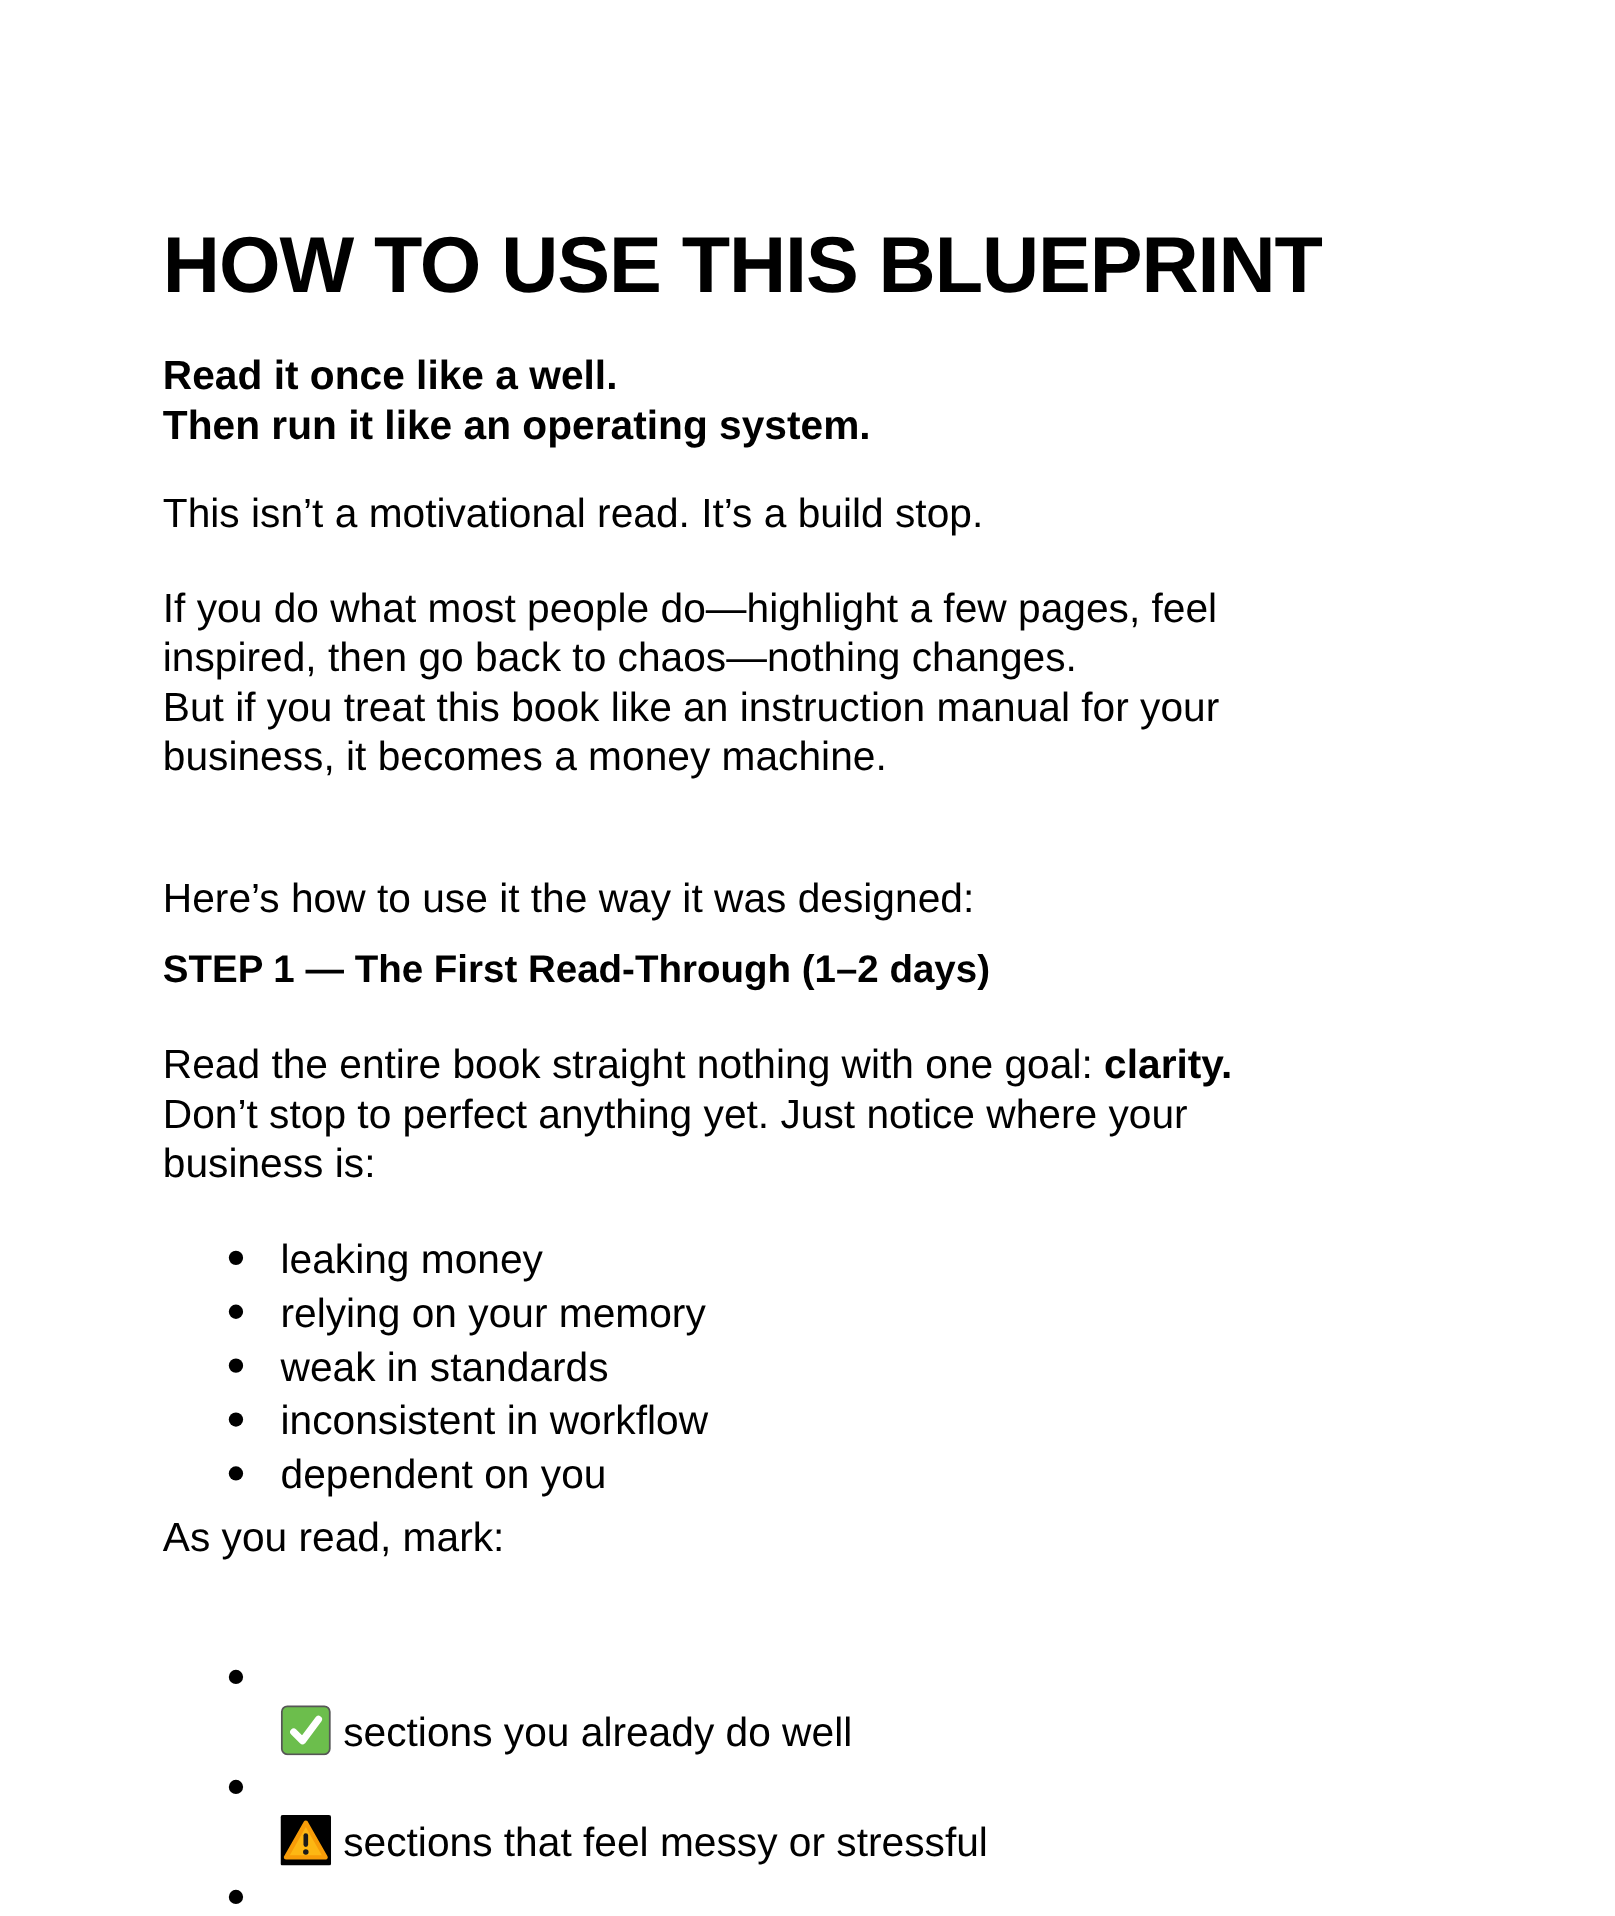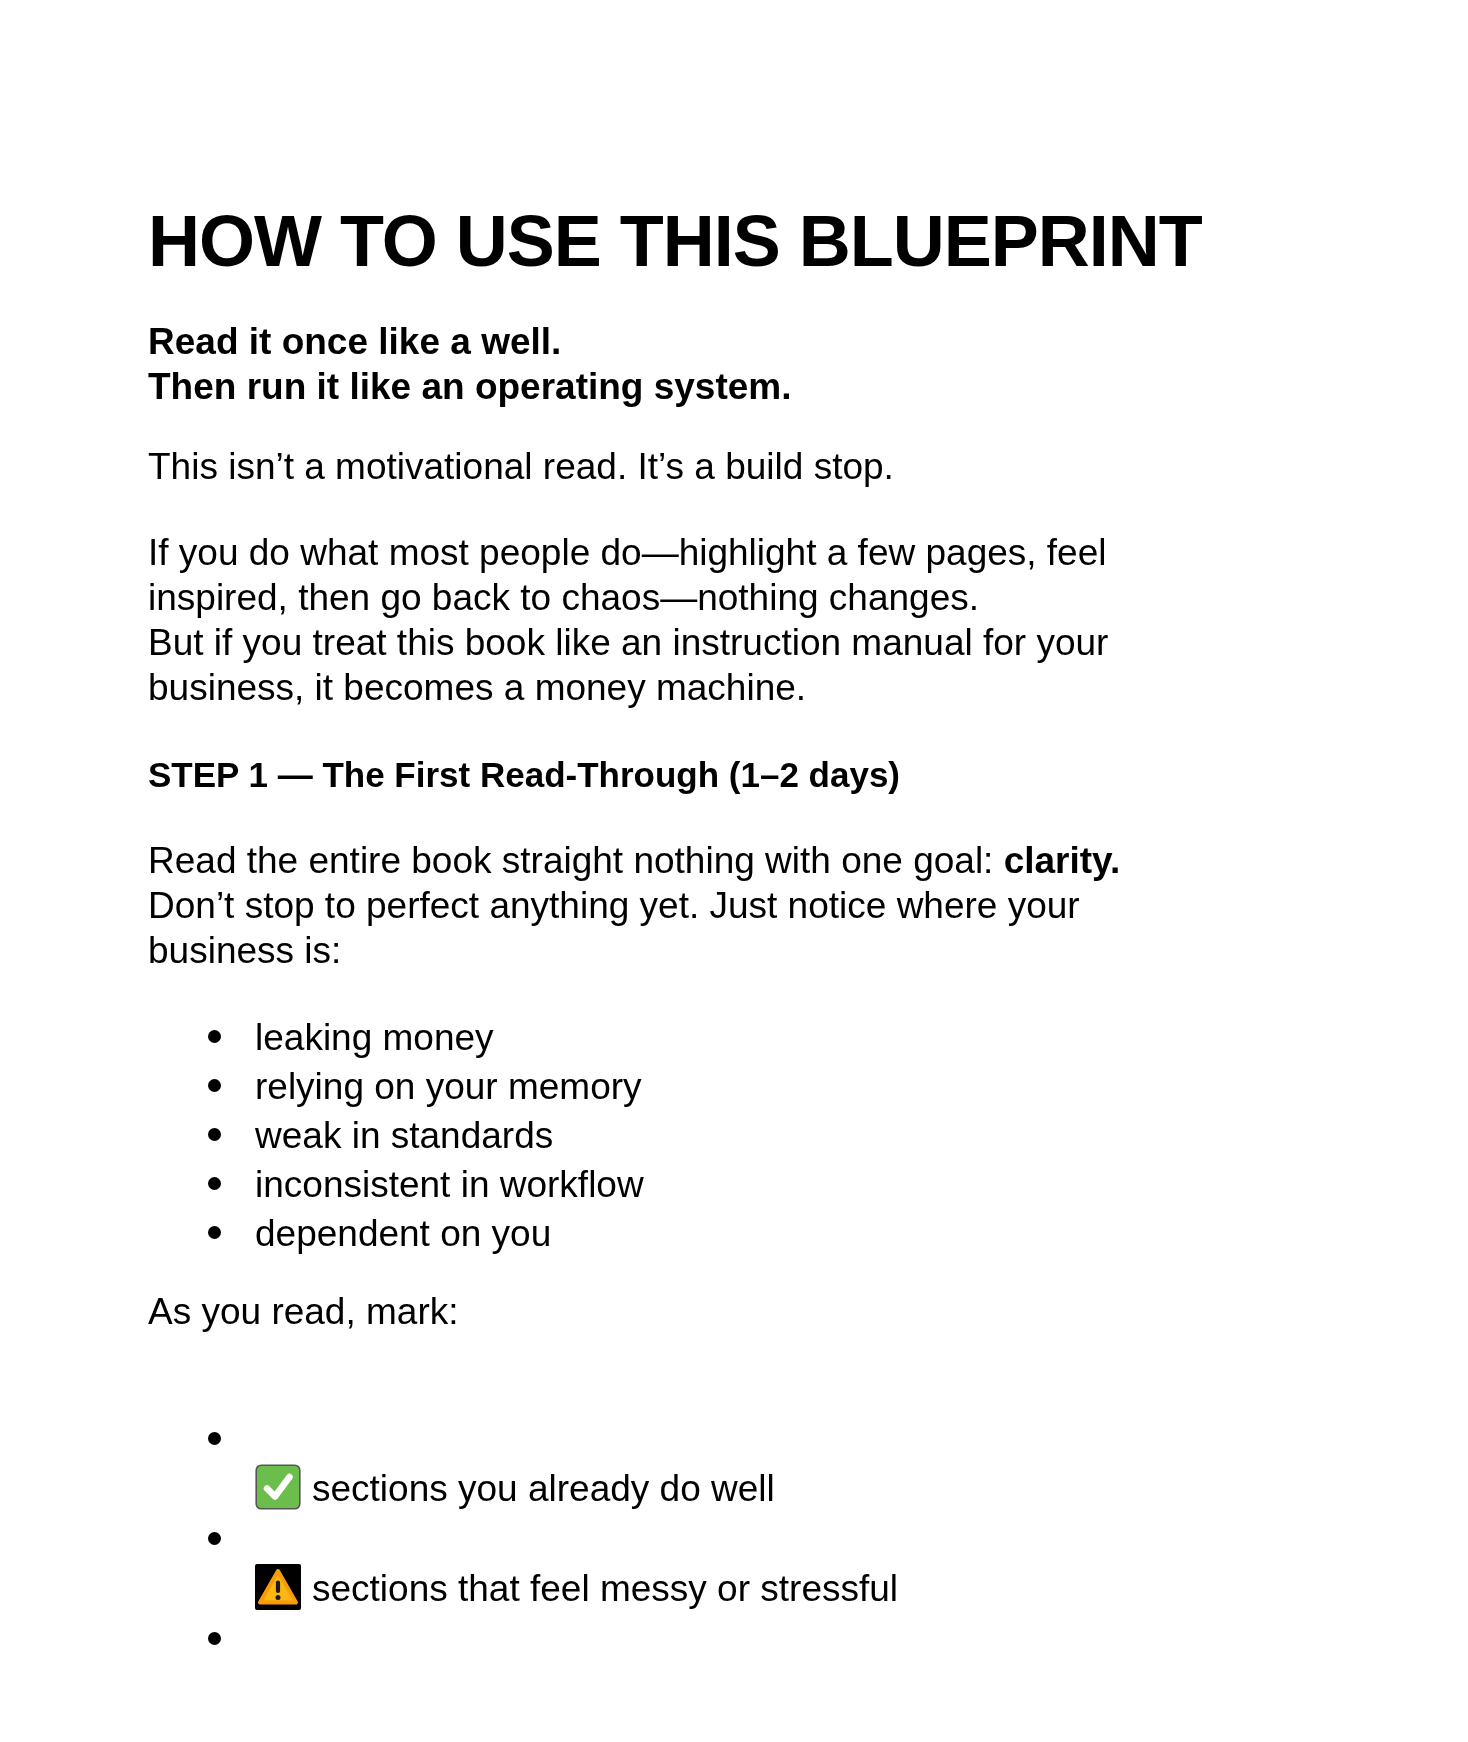--- a/index.html
+++ b/index.html
@@ -33,28 +33,28 @@
     white-space: pre-line;
   }
   .intro-bold {
     margin-top: 43px;
     font-weight: 700;
   }
   .para-build-plan { margin-top: 35px; }
   .para-most-people { margin-top: 41px; }
   .para-heres-how { margin-top: 84px; }
   .step-heading {
-    margin: 42px 0 0 0;
+    margin: 20px 0 0 0;
     font-size: 35px;
     line-height: 45px;
     font-weight: 700;
     white-space: pre-line;
   }
   .para-step-read { margin-top: 41px; }
-  .para-mark-intro { margin-top: 31px; }
+  .para-mark-intro { margin-top: 10px; }
 
   ul {
     margin: 0;
     padding: 0;
     list-style: none;
   }
   .notice-list { margin-top: 40px; }
   .notice-list li {
     position: relative;
     padding-left: 107px;
@@ -110,20 +110,21 @@
   <p class="intro-bold">Read it once like a well.
 Then run it like an operating system.</p>
 
   <p class="para-build-plan">This isn’t a motivational read. It’s a build stop.</p>
 
   <p class="para-most-people">If you do what most people do—highlight a few pages, feel
 inspired, then go back to chaos—nothing changes.
 But if you treat this book like an instruction manual for your
 business, it becomes a money machine.</p>
 
+  <p class="para-heres-how">Here’s how to use it the way it was designed:</p>
 
   <h3 class="step-heading">STEP 1 — The First Read-Through (1–2 days)</h3>
 
   <p class="para-step-read"><span>Read the entire book straight nothing with one goal: </span><strong>clarity.</strong><span>
 Don’t stop to perfect anything yet. Just notice where your
 business is:</span></p>
 
   <ul class="notice-list">
     <li><span class="li-text">leaking money</span></li>
     <li><span class="li-text">relying on your memory</span></li>

